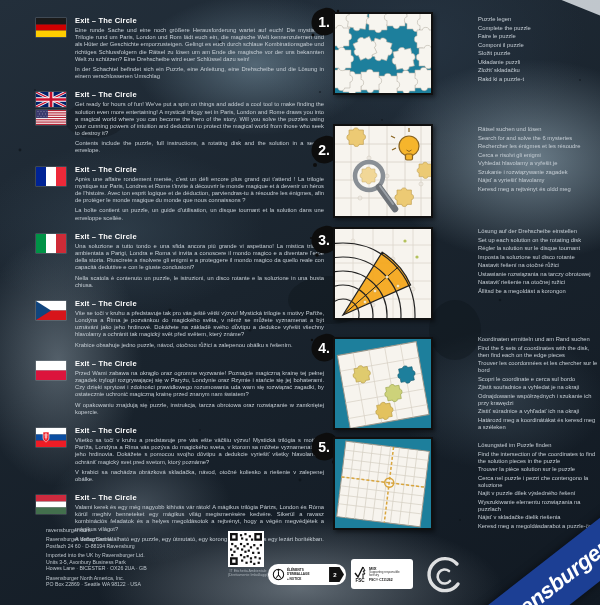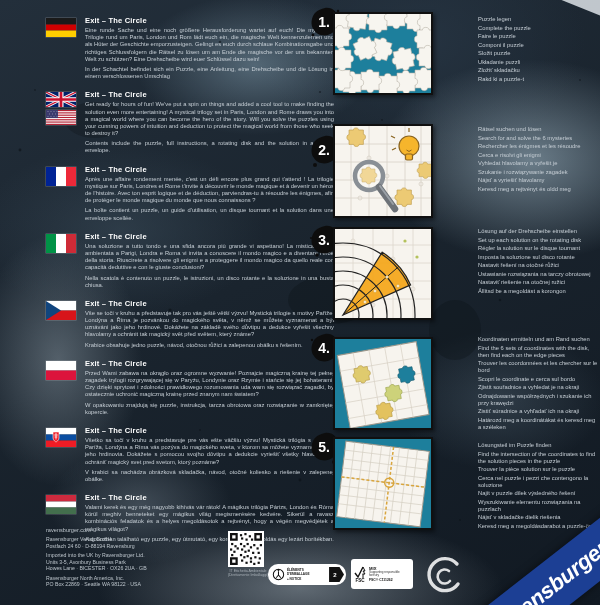--- a/index.html
+++ b/index.html
@@ -13,21 +13,21 @@
       radial-gradient(130px 85px at 140px 505px, rgba(120,134,146,.42), transparent 70%),
       radial-gradient(150px 100px at 500px 400px, rgba(92,112,127,.35), transparent 70%),
       radial-gradient(220px 160px at 420px 40px, rgba(38,52,66,.9), transparent 75%),
       radial-gradient(200px 120px at 120px 230px, rgba(70,90,105,.4), transparent 72%),
       linear-gradient(155deg,#232f3b 0%,#1a242e 45%,#111922 100%);}
   .speckles{position:absolute;inset:0;pointer-events:none;}
   .torn-corner{position:absolute;right:-14px;top:-8px;width:52px;height:18px;background:#dde3e8;
     transform:rotate(22deg);opacity:.85;}
 
   
-  .left-col{position:absolute;left:46px;top:16px;width:288px;}
+  .left-col{position:absolute;left:36px;top:16px;width:288px;}
   .lang-block{display:flex;gap:9px;margin-bottom:7px;}
   .flag-col{flex:0 0 30px;display:flex;flex-direction:column;gap:3px;padding-top:2px;}
   .flag{width:30px;height:19px;display:block;box-shadow:0 0 0 .5px rgba(255,255,255,.28);}
   .flag.small{height:15px;}
   .lang-content{flex:1;min-width:0;}
   .lang-title{margin:0 0 2px;font-size:7.5px;font-weight:bold;color:#ffffff;letter-spacing:.2px;}
   .lang-paras p{margin:0 0 3px;font-size:5.8px;line-height:1.24;color:#c6ced5;text-align:justify;}
 
   
   .step-card{position:absolute;left:333px;width:100px;border:2px solid #101010;background:#f7f4ee;

